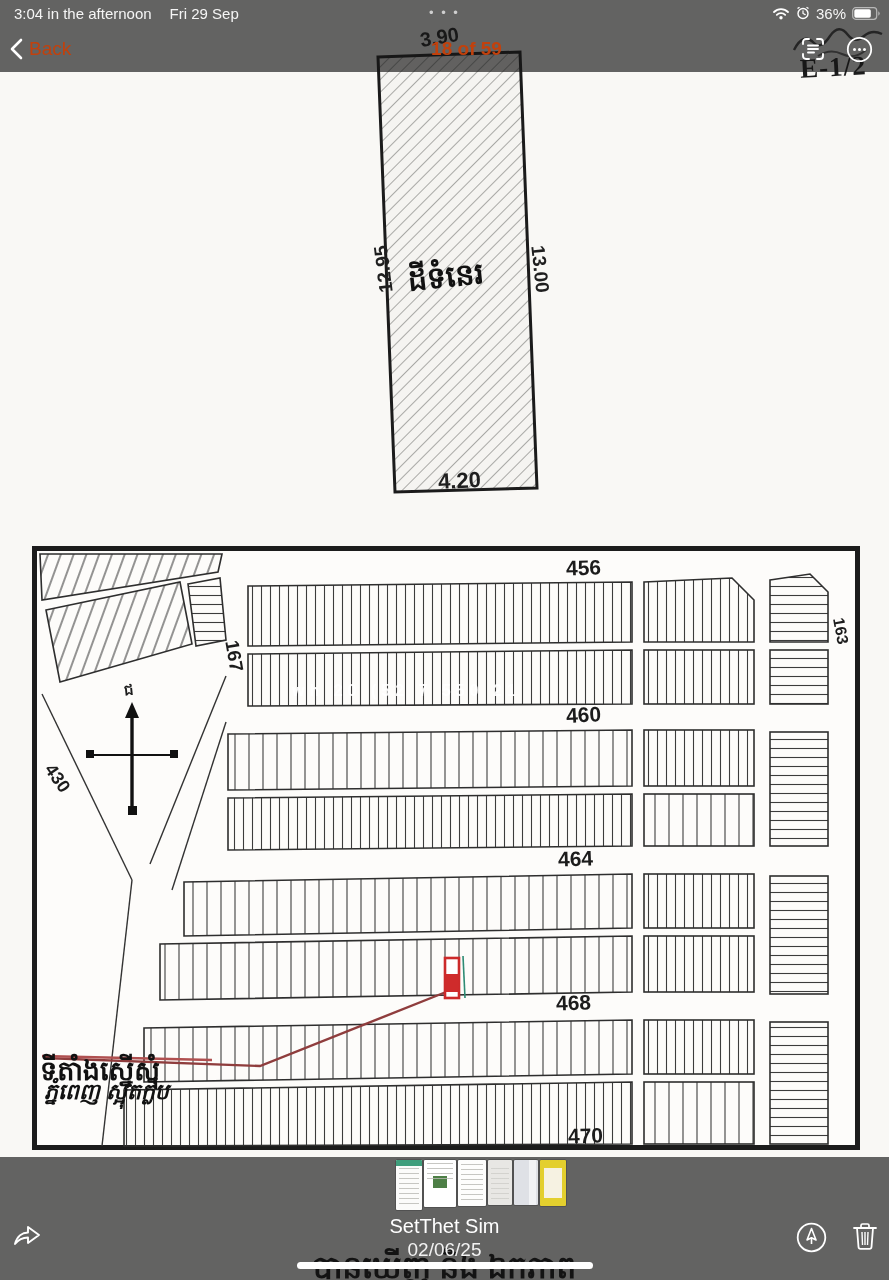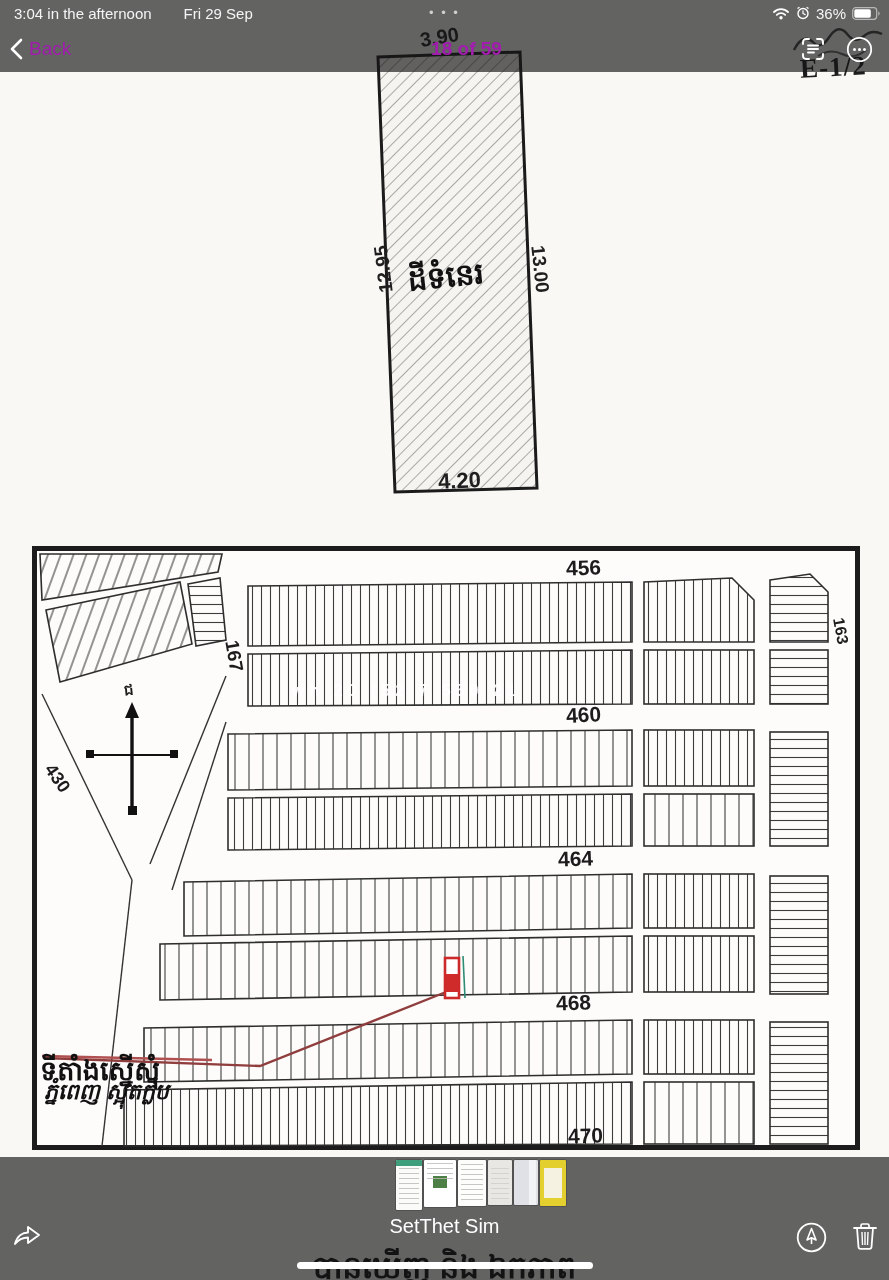--- a/index.html
+++ b/index.html
@@ -15,23 +15,23 @@
   .khmer-big { font-weight:700; color:#111; }
   .corner-ref { font-family:"Liberation Serif", serif; font-weight:700; font-size:27px;
                 color:#1c1c1c; letter-spacing:1px; transform:rotate(-3deg); }
   .watermark { color:rgba(255,255,255,0.92); font-weight:700; font-size:16px;
                letter-spacing:5px; white-space:nowrap;margin-top:40px; }
 
   
   .statusbar { position:absolute; left:0; top:0; width:889px; height:26px;
                background:rgba(22,22,22,0.66); z-index:5; color:#f5f5f5; }
   .navbar { position:absolute; left:0; top:26px; width:889px; height:46px;
-            background:rgba(22,22,22,0.66); z-index:5; color:#a21caf; }
+            background:rgba(22,22,22,0.66); z-index:5; color:#c2410c; }
   .sb-left { position:absolute; left:14px; top:0; height:26px; display:flex; align-items:center;
-             gap:32px; font-size:15px; font-weight:500; }
+             gap:18px; font-size:15px; font-weight:500; }
   .sb-dots { position:absolute; left:0; right:0; top:5px; text-align:center; color:#cfcfcf;
              font-size:13px; letter-spacing:2px; }
   .sb-right { position:absolute; right:8px; top:0; height:26px; display:flex; align-items:center; gap:6px;
               font-size:15px; font-weight:500; }
   .back-btn { position:absolute; left:10px; top:0; height:46px; display:flex; align-items:center;
               gap:6px; font-size:19px; cursor:pointer; }
   .nav-title { position:absolute; left:0; right:0; top:0; height:46px; display:flex;
                align-items:center; justify-content:center; font-size:19px; font-weight:600;padding-left:44px; }
   .nav-icons { position:absolute; right:16px; top:0; height:46px; display:flex; align-items:center; gap:20px; }
 
@@ -243,20 +243,21 @@
       </div>
       <div class="thumb" style="width:24px; height:45px; background:#dfe1e6;">
         <div style="position:absolute; right:2px; top:0; bottom:0; width:7px; background:#f2f3f5;"></div>
       </div>
       <div class="thumb" style="width:26px; height:46px; background:#e3cf2e;">
         <div style="position:absolute; left:4px; top:8px; right:4px; bottom:8px; background:#f6f2e2;"></div>
       </div>
     </div>
 
     <div class="footer-name">SetThet Sim</div>
+    <div class="footer-date">02/06/25</div>
 
     <svg class="abs" style="left:12px; top:65px;" width="30" height="30" viewBox="0 0 30 30">
       <path d="M3 22 C5 14 10.5 10.5 16 10.5 L16 5 L27 13 L16 21 L16 15.5 C10 15.5 6.5 17.5 3 22 Z" fill="none" stroke="#fff" stroke-width="1.9" stroke-linejoin="round"></path>
     </svg>
 
     <svg class="abs" style="left:796px; top:65px;" width="31" height="31" viewBox="0 0 31 31">
       <circle cx="15.5" cy="15.5" r="13.8" fill="none" stroke="#fff" stroke-width="1.8"></circle>
       <path d="M15.5 6.5 L20 18 L15.5 15.8 L11 18 Z" fill="none" stroke="#fff" stroke-width="1.6" stroke-linejoin="round"></path>
       <line x1="15.5" y1="15.8" x2="15.5" y2="22" stroke="#fff" stroke-width="1.6"></line>
     </svg>

